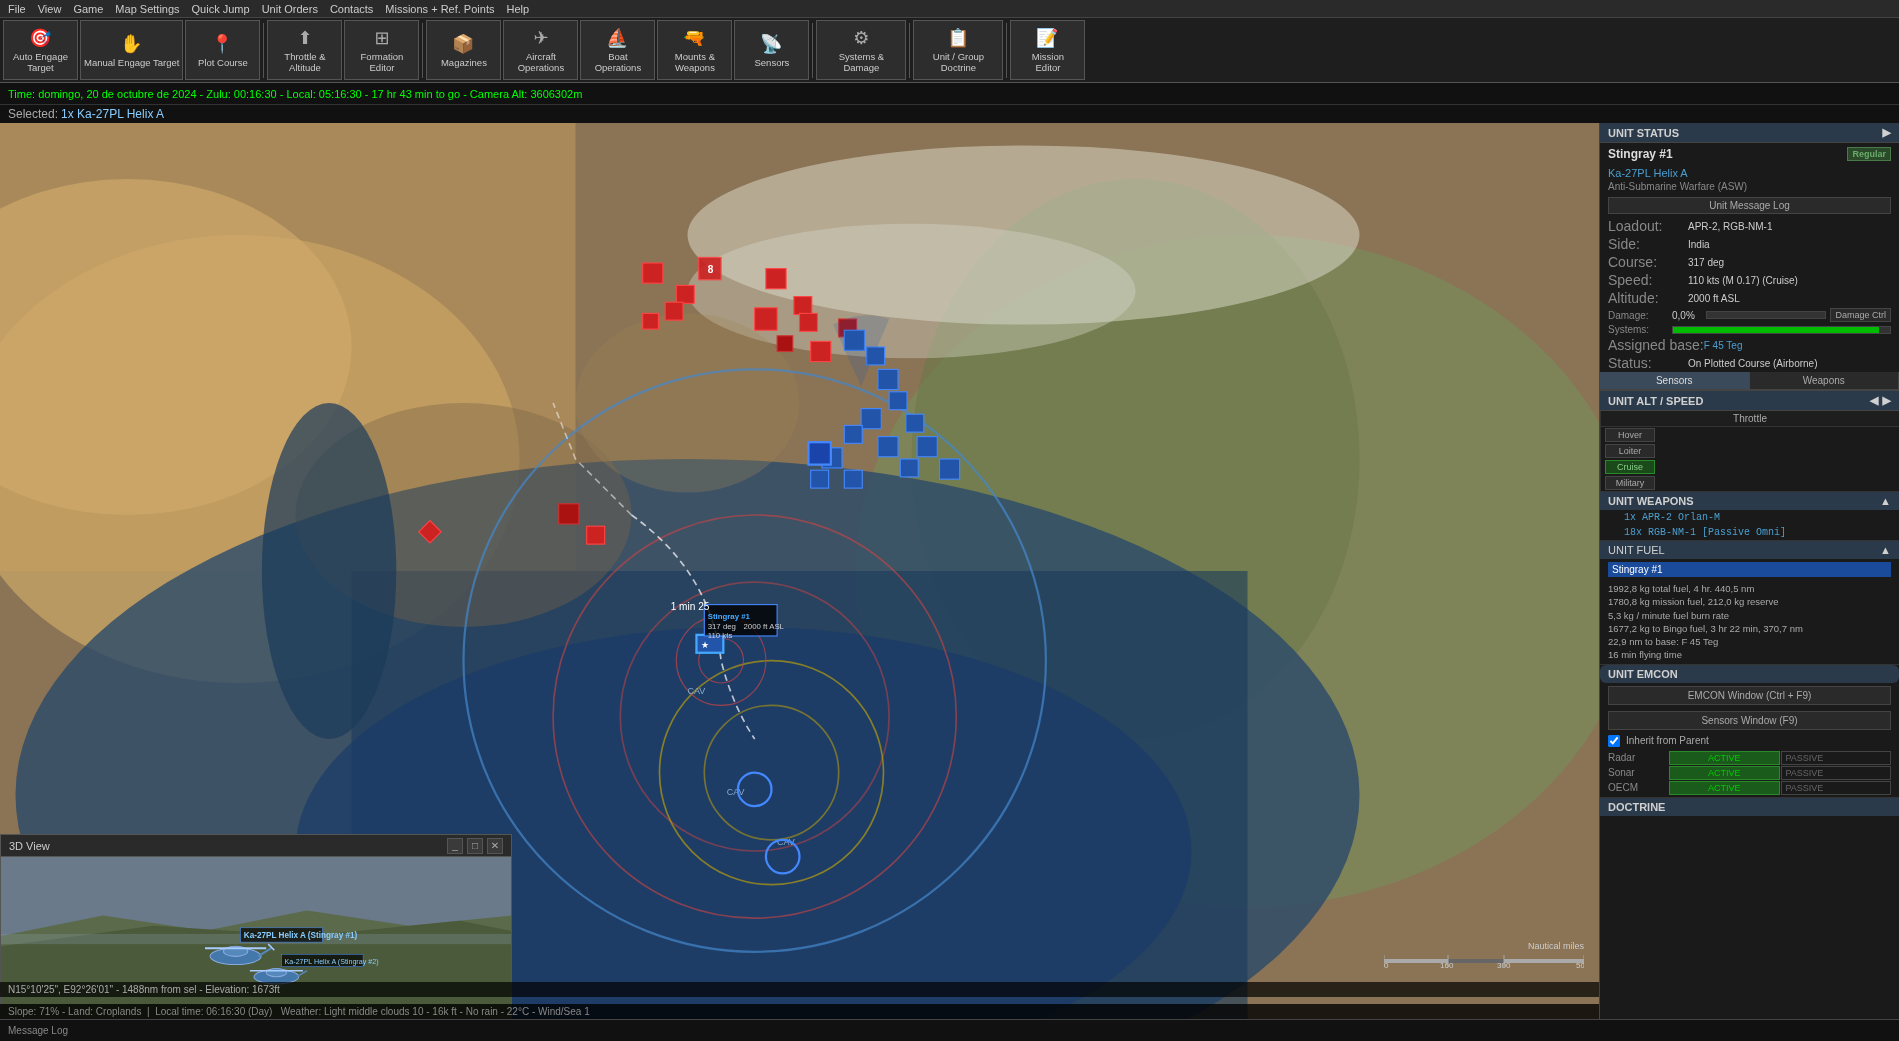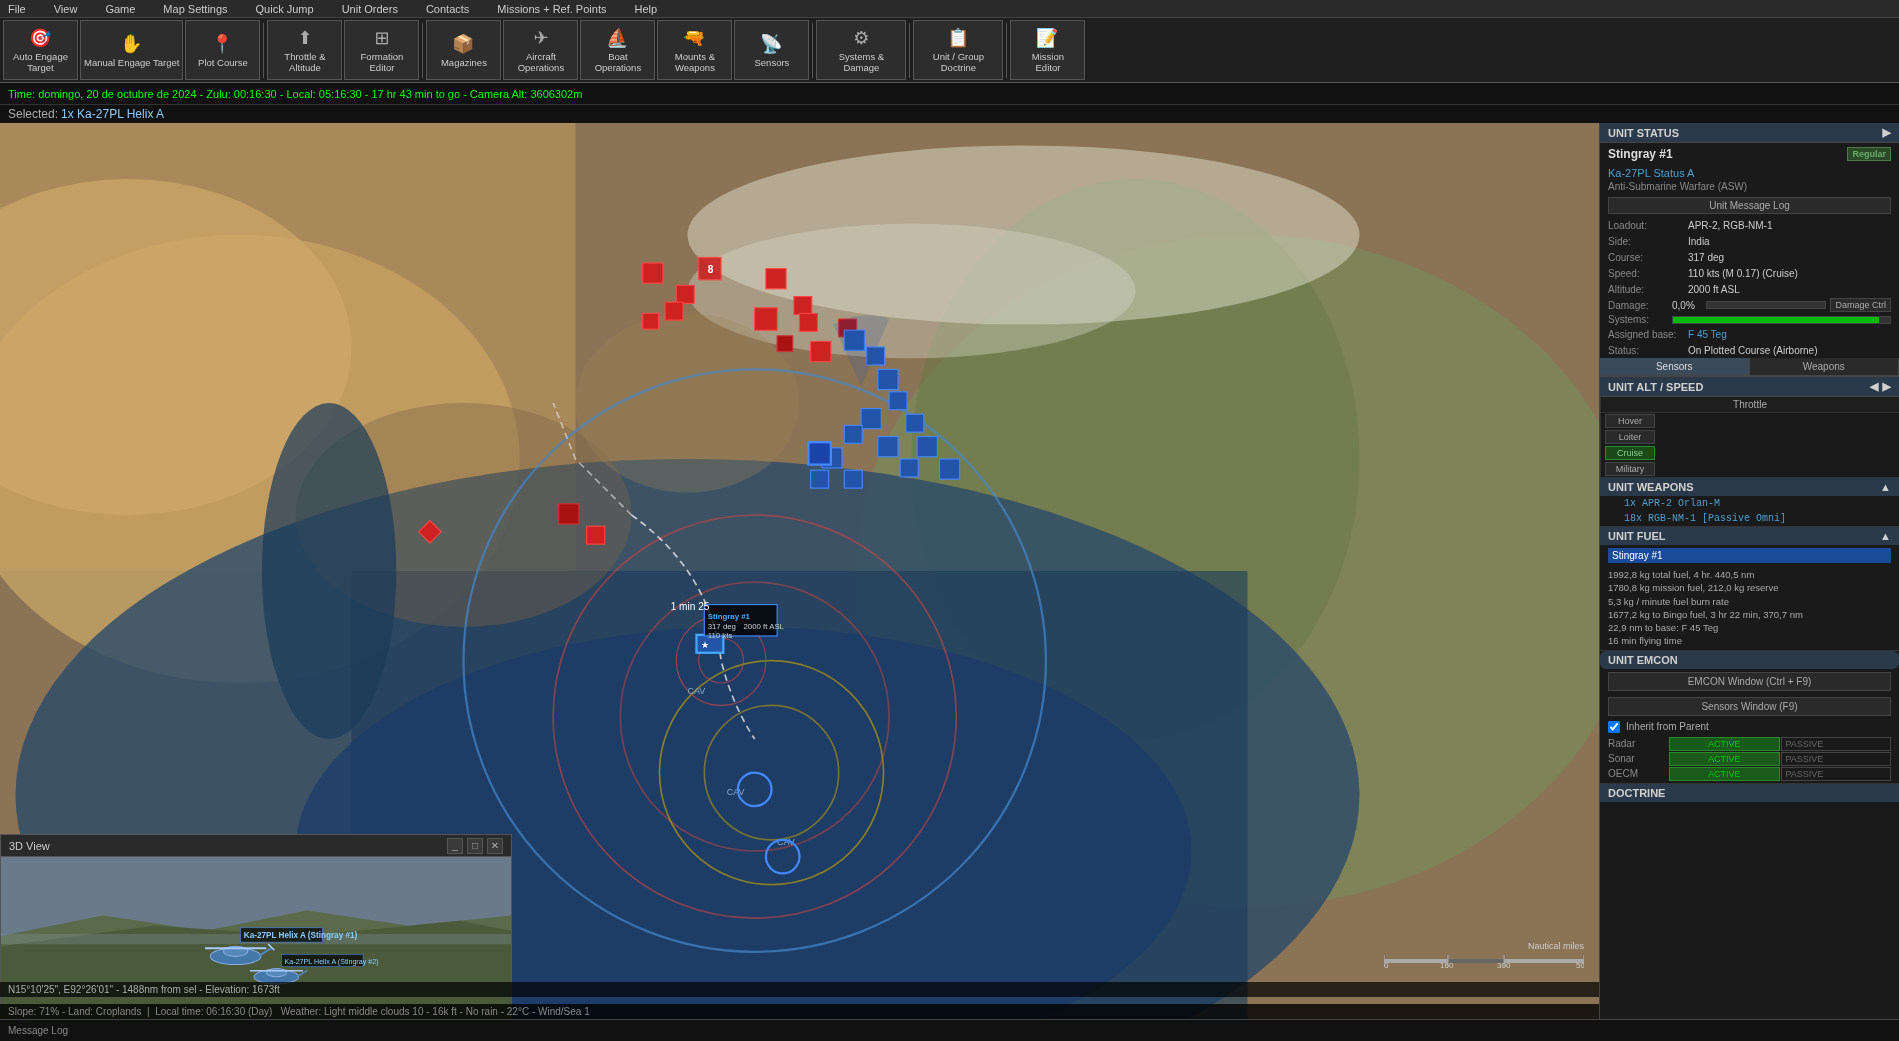--- a/index.html
+++ b/index.html
@@ -1,19 +1,19 @@
 <!DOCTYPE html>
 <html><head>
   <meta charset="utf-8">
   <style>
     * { box-sizing: border-box; margin: 0; padding: 0; }
     body { background: #1a1a1a; color: #ccc; font-family: Arial, sans-serif; font-size: 11px; overflow: hidden; width: 1899px; height: 1041px; }
     
     
-    #menu-bar { background: #2a2a2a; height: 18px; display: flex; align-items: center; gap: 28px; padding: 0 8px; border-bottom: 1px solid #444; }
+    #menu-bar { background: #2a2a2a; height: 18px; display: flex; align-items: center; gap: 12px; padding: 0 8px; border-bottom: 1px solid #444; }
     #menu-bar span { color: #ccc; font-size: 11px; cursor: pointer; }
     
     
     #toolbar { background: #1e1e1e; height: 65px; display: flex; align-items: center; border-bottom: 1px solid #555; padding: 0 2px; }
     .toolbar-btn { display: flex; flex-direction: column; align-items: center; justify-content: center; min-width: 75px; height: 60px; background: #2d2d2d; border: 1px solid #555; margin: 0 1px; cursor: pointer; color: #ccc; font-size: 9.5px; text-align: center; padding: 3px; gap: 2px; }
     .toolbar-btn .icon-area { font-size: 18px; color: #aaa; }
     .toolbar-btn.wide { min-width: 90px; }
     .toolbar-separator { width: 1px; height: 55px; background: #555; margin: 0 2px; }
     
     
@@ -51,21 +51,21 @@
     
     
     .panel-section-header { background: #2a3a4a; padding: 3px 8px; display: flex; align-items: center; justify-content: space-between; border-bottom: 1px solid #444; }
     .panel-section-header span { color: #d0d0d0; font-size: 11px; font-weight: bold; }
     
     .unit-name { background: #1a1a1a; padding: 4px 8px; color: #ddd; font-size: 12px; font-weight: bold; display: flex; justify-content: space-between; }
     .unit-type-link { color: #4a9fd0; font-size: 11px; padding: 2px 8px; }
     .unit-subtitle { color: #888; font-size: 10px; padding: 0 8px 2px 8px; }
     
     .panel-row { display: flex; align-items: center; padding: 1px 8px; min-height: 16px; }
-    .panel-label { color: #888; font-size: 10px; min-width: 80px; }
+    .panel-label { color: #888; font-size: 14px; min-width: 80px; }
     .panel-value { color: #ccc; font-size: 10px; }
     .panel-value.link { color: #4a9fd0; cursor: pointer; }
     
     .log-btn { background: #2a2a2a; border: 1px solid #444; color: #aaa; font-size: 10px; padding: 2px 8px; cursor: pointer; width: calc(100% - 16px); margin: 3px 8px; }
     
     
     .damage-row { display: flex; align-items: center; padding: 1px 8px; gap: 4px; }
     .damage-label { color: #888; font-size: 10px; min-width: 60px; }
     .damage-value { color: #ccc; font-size: 10px; min-width: 30px; }
     .damage-bar-outer { flex: 1; height: 8px; background: #333; border: 1px solid #444; }
@@ -96,21 +96,21 @@
     
     
     .weapons-section { border-top: 1px solid #333; }
     .weapons-header { background: #2a3a4a; padding: 3px 8px; display: flex; align-items: center; justify-content: space-between; }
     .weapons-header span { color: #d0d0d0; font-size: 11px; font-weight: bold; }
     .weapon-item { color: #4a9fd0; font-size: 10px; padding: 2px 24px; cursor: pointer; font-family: Liberation Mono, monospace; }
     
     
     .fuel-section { border-top: 1px solid #333; }
     .fuel-header { background: #2a3a4a; padding: 3px 8px; display: flex; align-items: center; justify-content: space-between; }
-    .fuel-header span { color: #d0d0d0; font-size: 11px; font-weight: bold; }
+    .fuel-header span { color: #d0d0d0; font-size: 11px; font-weight: normal; }
     .fuel-unit-bar { margin: 3px 8px; background: #1a4a9a; color: #fff; font-size: 10px; padding: 2px 4px; }
     .fuel-text { color: #aaa; font-size: 9.5px; padding: 2px 8px; line-height: 1.4; }
     
     
     .emcon-section { border-top: 1px solid #333; }
     .emcon-header { background: #2a3a4a; padding: 3px 8px; border-radius: 6px; }
     .emcon-header span { color: #d0d0d0; font-size: 11px; font-weight: bold; }
     .emcon-btn { background: #2a2a2a; border: 1px solid #444; color: #aaa; font-size: 10px; padding: 3px 8px; cursor: pointer; width: calc(100% - 16px); margin: 3px 8px; }
     .inherit-row { display: flex; align-items: center; gap: 6px; padding: 2px 8px; }
     .inherit-check { width: 12px; height: 12px; }
@@ -423,21 +423,21 @@
     <div class="panel-section-header">
       <span>UNIT STATUS</span>
       <span class="collapse-arrow">▶</span>
     </div>
 
     <div class="unit-name">
       <span>Stingray #1</span>
       <span class="regular-badge">Regular</span>
     </div>
 
-    <div class="unit-type-link">Ka-27PL Status A</div>
+    <div class="unit-type-link">Ka-27PL Helix A</div>
 
     <div class="unit-subtitle">Anti-Submarine Warfare (ASW)</div>
 
     <button class="log-btn">Unit Message Log</button>
 
     <div class="panel-row">
       <span class="panel-label">Loadout:</span>
       <span class="panel-value">APR-2, RGB-NM-1</span>
     </div>
     <div class="panel-row">

